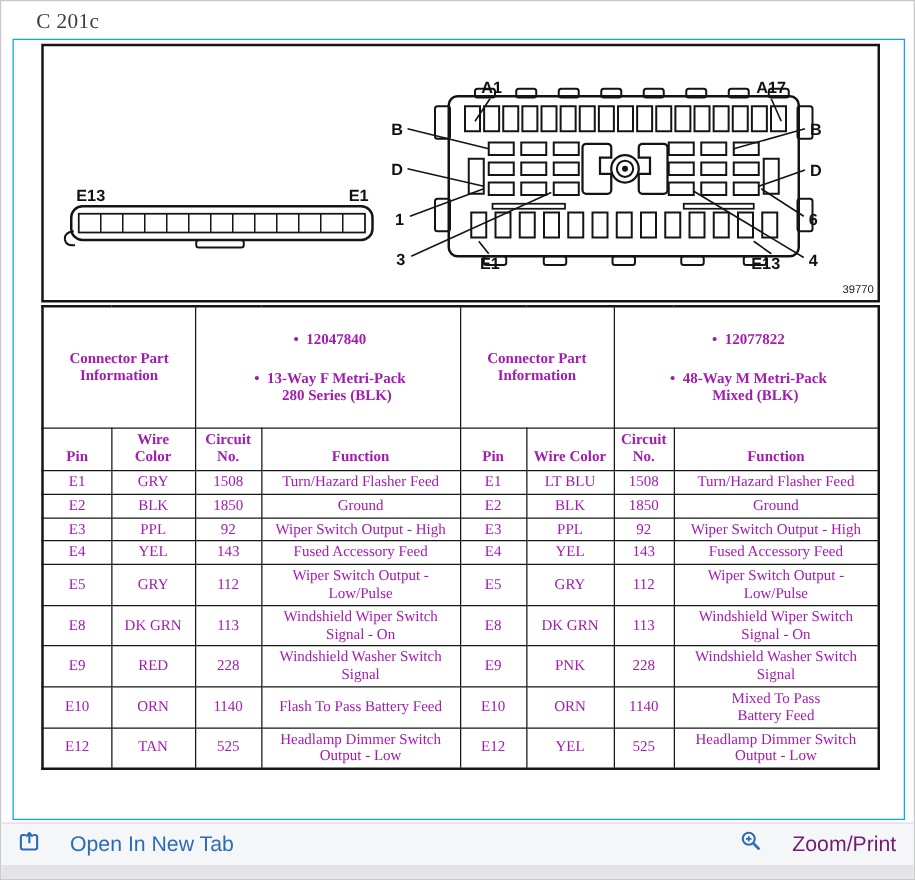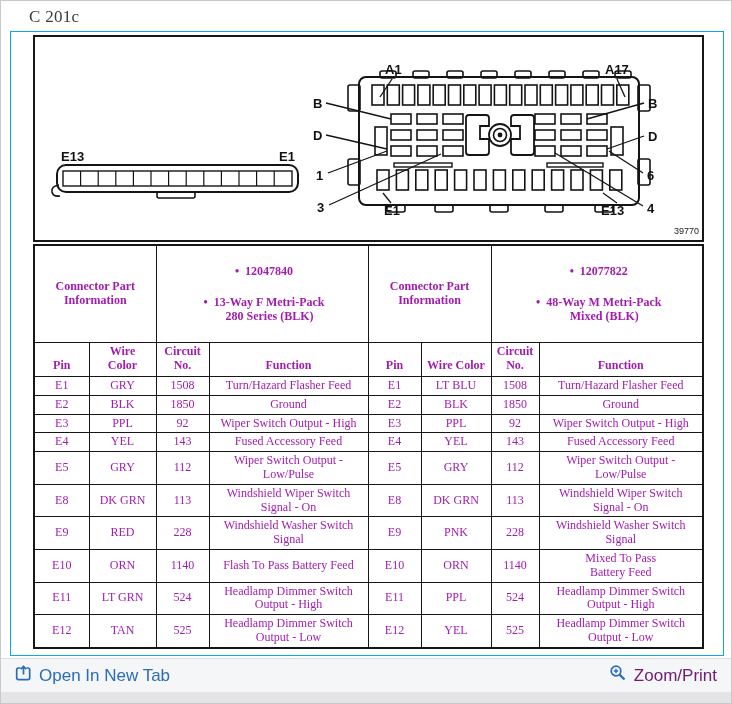--- a/index.html
+++ b/index.html
@@ -20,21 +20,21 @@
   th.part-label{font-size:12px;font-weight:bold;}
   th.part-bullets{text-align:left;font-weight:bold;vertical-align:middle;}
   th.part-bullets ul{margin:0;padding:0 0 0 4px;list-style:none;}
   th.part-bullets li{white-space:pre-line;padding-left:11px;text-indent:-11px;margin:17px 0;}
   th.part-bullets li::before{content:"\2022\00a0\00a0";}
   tr.col-row th{font-weight:bold;white-space:pre-line;vertical-align:bottom;padding-bottom:3px;}
   td.fn-cell{text-align:left;white-space:pre-line;padding-left:6px;}
 
   .footer-bar{margin-top:2px;height:34px;background:#f5f6f7;border-top:1px solid #dddddf;
     display:flex;align-items:center;justify-content:space-between;padding:0 14px;box-sizing:border-box;}
-  .footer-link{display:flex;align-items:center;gap:7px;font-size:17px;cursor:pointer;text-decoration:none;}
+  .footer-link{display:flex;align-items:center;gap:24px;font-size:17px;cursor:pointer;text-decoration:none;}
   .footer-link svg{flex:0 0 auto;}
   .bottom-strip{height:11px;background:#e4e4e6;}
 </style>
 </head>
 <body>
 
 <div class="page">
 
   <div class="title-bar">
     <span class="page-title">C 201c</span>
@@ -329,32 +329,20 @@
             <td>ORN</td>
             <td>1140</td>
             <td class="fn-cell">Flash To Pass Battery Feed</td>
             <td>E10</td>
             <td>ORN</td>
             <td>1140</td>
             <td class="fn-cell">Mixed To Pass
 Battery Feed</td>
           </tr>
           <tr>
-            <td>E11</td>
-            <td>LT GRN</td>
-            <td>524</td>
-            <td class="fn-cell">Headlamp Dimmer Switch
-Output - High</td>
-            <td>E11</td>
-            <td>PPL</td>
-            <td>524</td>
-            <td class="fn-cell">Headlamp Dimmer Switch
-Output - High</td>
-          </tr>
-          <tr>
             <td>E12</td>
             <td>TAN</td>
             <td>525</td>
             <td class="fn-cell">Headlamp Dimmer Switch
 Output - Low</td>
             <td>E12</td>
             <td>YEL</td>
             <td>525</td>
             <td class="fn-cell">Headlamp Dimmer Switch
 Output - Low</td>

